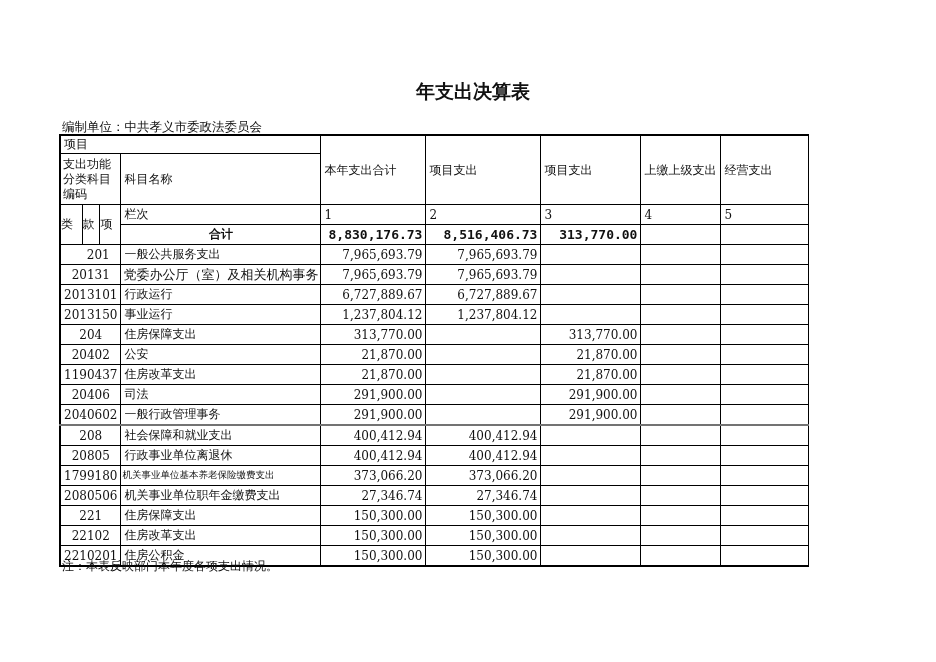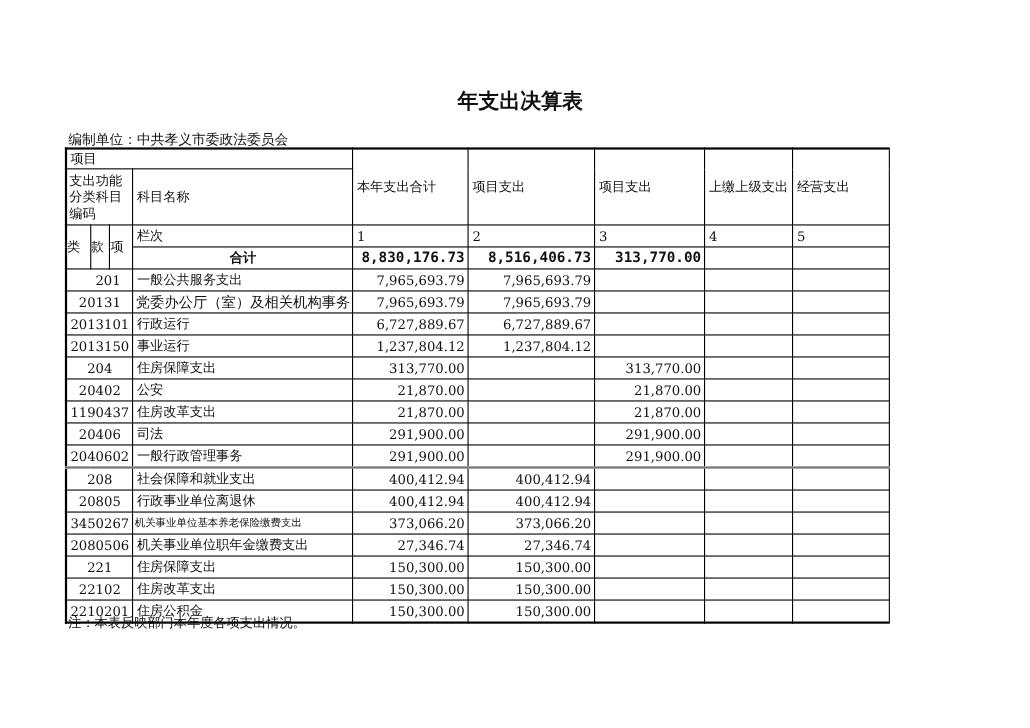--- a/index.html
+++ b/index.html
@@ -164,21 +164,21 @@
     <tr>
       <td colspan="3" class="c">20805</td>
       <td>行政事业单位离退休</td>
       <td class="r">400,412.94</td>
       <td class="r">400,412.94</td>
       <td class="r"></td>
       <td class="r"></td>
       <td class="r"></td>
     </tr>
     <tr>
-      <td colspan="3" class="c">3450267</td>
+      <td colspan="3" class="c">1799180</td>
       <td style="font-size:9.5px;padding:0 1px">机关事业单位基本养老保险缴费支出</td>
       <td class="r">373,066.20</td>
       <td class="r">373,066.20</td>
       <td class="r"></td>
       <td class="r"></td>
       <td class="r"></td>
     </tr>
     <tr>
       <td colspan="3" class="c">2080506</td>
       <td>机关事业单位职年金缴费支出</td>

